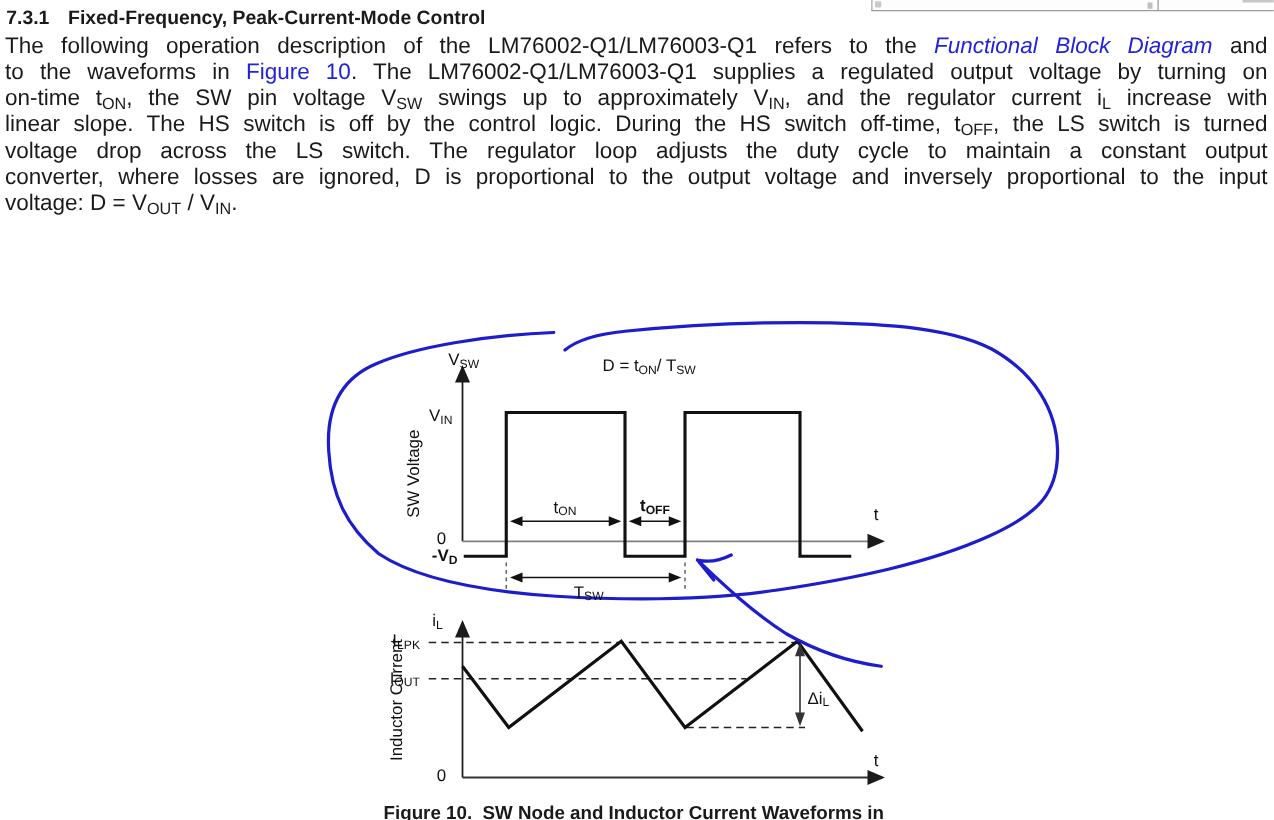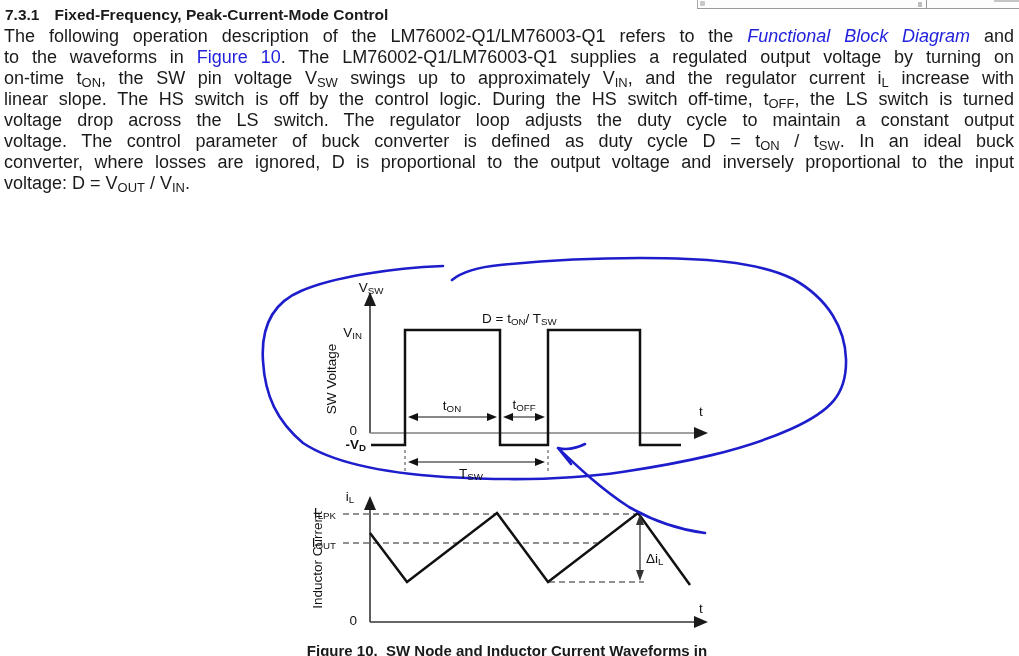--- a/index.html
+++ b/index.html
@@ -47,21 +47,20 @@
   <span>7.3.1</span>
   <span>Fixed-Frequency, Peak-Current-Mode Control</span>
 </div>
 
 <div class="para">
   <div class="para-line"><span>The following operation description of the LM76002-Q1/LM76003-Q1 refers to the </span><a class="link italic">Functional Block Diagram</a><span> and</span></div>
   <div class="para-line"><span>to the waveforms in </span><a class="link">Figure 10</a><span>. The LM76002-Q1/LM76003-Q1 supplies a regulated output voltage by turning on</span></div>
   <div class="para-line"><span>on-time t</span><sub>ON</sub><span>, the SW pin voltage V</span><sub>SW</sub><span> swings up to approximately V</span><sub>IN</sub><span>, and the regulator current i</span><sub>L</sub><span> increase with</span></div>
   <div class="para-line"><span>linear slope. The HS switch is off by the control logic. During the HS switch off-time, t</span><sub>OFF</sub><span>, the LS switch is turned</span></div>
   <div class="para-line"><span>voltage drop across the LS switch. The regulator loop adjusts the duty cycle to maintain a constant output</span></div>
-  <div class="para-line"><span>voltage. The control parameter of buck converter is defined as duty cycle D = t</span><sub>ON</sub><span> / t</span><sub>SW</sub><span>. In an ideal buck</span></div>
   <div class="para-line"><span>converter, where losses are ignored, D is proportional to the output voltage and inversely proportional to the input</span></div>
   <div class="para-line last"><span>voltage: D = V</span><sub>OUT</sub><span> / V</span><sub>IN</sub><span>.</span></div>
 </div>
 
 <svg class="fig" width="1019" height="656" viewBox="0 0 1019 656">
 
   <g>
 
     <line x1="370" y1="433" x2="370" y2="304" stroke="#1a1a1a" stroke-width="1.4"></line>
     <polygon points="370,292 364,306 376,306" fill="#1a1a1a"></polygon>
@@ -109,24 +108,24 @@
          C515,481 575,479 622,472 C682,463 742,451 791,429
          C831,411 847,394 846,359 C845,329 829,299 793,279
          C757,261 699,258 640,258 C591,258 539,261 500,265
          C479,267 463,271 452,280"></path>
     <path d="M585,444 C575,449 566,450 558,448 M558,448 C562,453 567,459 571,464
          M559,449 C577,466 601,489 629,507 C657,523 682,530 705,533"></path>
   </g>
 </svg>
 
 <div class="fig-label ctr" style="left:371px;top:280px;"><span>V</span><sub>SW</sub></div>
-<div class="fig-label" style="left:482px;top:311px;text-align:center;"><span>D = t</span><sub>ON</sub><span>/ T</span><sub>SW</sub></div>
+<div class="fig-label" style="left:482px;top:285px;text-align:center;"><span>D = t</span><sub>ON</sub><span>/ T</span><sub>SW</sub></div>
 <div class="fig-label rgt" style="left:362px;top:325px;"><span>V</span><sub>IN</sub></div>
 <div class="fig-label ctr" style="left:452px;top:398px;"><span>t</span><sub>ON</sub></div>
-<div class="fig-label ctr" style="left:524px;top:397px;"><span>t</span><sub>OFF</sub></div>
+<div class="fig-label ctr" style="left:524px;top:397px;font-weight:bold;"><span>t</span><sub>OFF</sub></div>
 <div class="fig-label rgt" style="left:357px;top:423px;">0</div>
 <div class="fig-label rgt" style="left:366px;top:437px;font-weight:bold;"><span>-V</span><sub>D</sub></div>
 <div class="fig-label ctr" style="left:471px;top:466px;"><span>T</span><sub>SW</sub></div>
 <div class="fig-label" style="left:699px;top:404px;">t</div>
 <div class="fig-label rot" style="left:331px;top:379px;">SW Voltage</div>
 
 <div class="fig-label ctr" style="left:350px;top:489px;"><span>i</span><sub>L</sub></div>
 <div class="fig-label rgt" style="left:336px;top:505px;"><span>I</span><sub>LPK</sub></div>
 <div class="fig-label rgt" style="left:336px;top:535px;"><span>I</span><sub>OUT</sub></div>
 <div class="fig-label" style="left:646px;top:551px;"><span>Δi</span><sub>L</sub></div>

